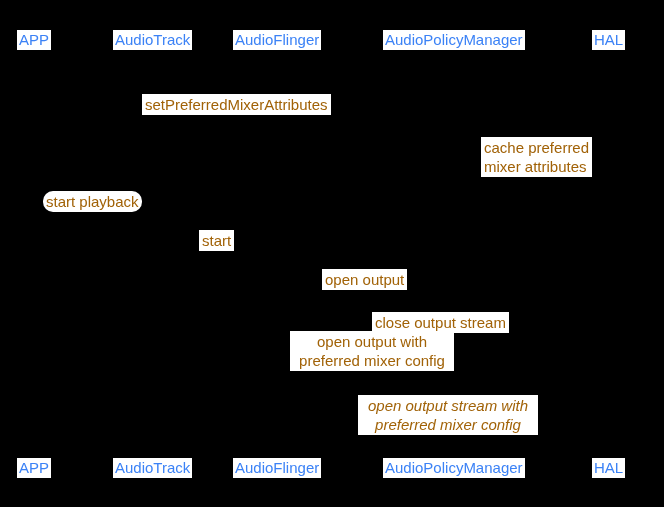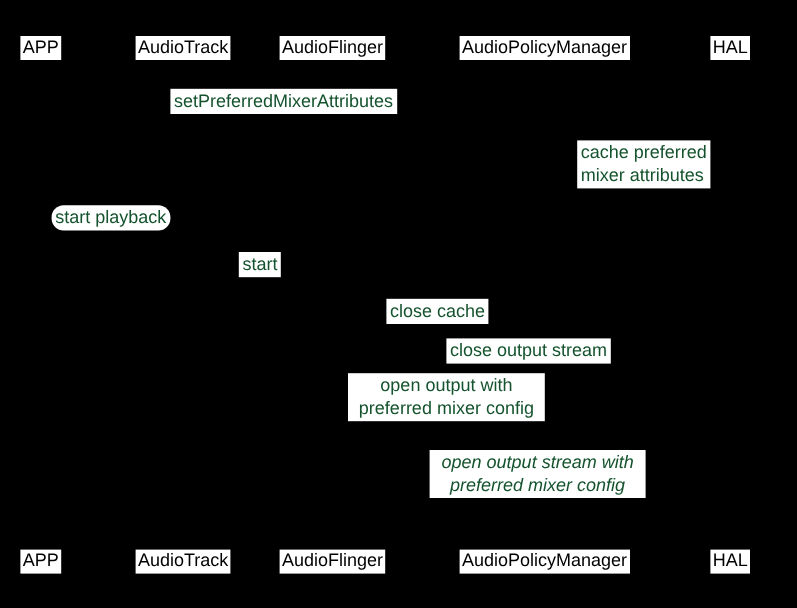--- a/index.html
+++ b/index.html
@@ -13,36 +13,37 @@
     width: 664px;
     height: 507px;
     background: #000000;
     overflow: hidden;
     font-family: "Liberation Sans", sans-serif;
   }
   
   .participant {
     position: absolute;
     background: #ffffff;
-    color: #000000;
+    color: #3b82f6;
     font-size: 15px;
     line-height: 18px;
     padding: 1px 2px;
     white-space: nowrap;
     letter-spacing: 0px;
   }
   
   .msg {
     position: absolute;
     background: #ffffff;
-    color: #14532d;
+    color: #a16207;
     font-size: 15px;
     line-height: 19px;
     padding: 1px 3px;
     white-space: pre-line;
+    margin-top: 20px;
   }
   .msg.center { text-align: center; }
   .msg.left   { text-align: left; }
   
   .lifeline {
     position: absolute;
     width: 1px;
     background: #000000;
   }
 </style>
@@ -64,22 +65,22 @@
       <div class="participant" style="left: 383px; top: 30px;">AudioPolicyManager</div>
       <div class="participant" style="left: 592px; top: 30px;">HAL</div>
     </div>
 
   <div id="messages">
       <div class="msg left" style="left: 142px; top: 74px;">setPreferredMixerAttributes</div>
       <div class="msg left" style="left: 481px; top: 117px;">cache preferred
 mixer attributes</div>
       <div class="msg left" style="left: 43px; top: 171px; border-radius: 10px;">start playback</div>
       <div class="msg left" style="left: 199px; top: 210px;">start</div>
-      <div class="msg left" style="left: 322px; top: 249px;">close cache</div>
-      <div class="msg left" style="left: 372px; top: 282px; text-align: center;">close output stream</div>
+      <div class="msg left" style="left: 322px; top: 249px;">open output</div>
+      <div class="msg left" style="left: 372px; top: 292px; text-align: center;">close output stream</div>
       <div class="msg center" style="left: 290px; top: 311px; width: 158px;">open output with
 preferred mixer config</div>
       <div class="msg center" style="left: 358px; top: 375px; width: 174px; font-style: italic;">open output stream with
 preferred mixer config</div>
     </div>
 
   <div id="participants-bottom">
       <div class="participant" style="left: 17px; top: 458px;">APP</div>
       <div class="participant" style="left: 113px; top: 458px;">AudioTrack</div>
       <div class="participant" style="left: 233px; top: 458px;">AudioFlinger</div>

